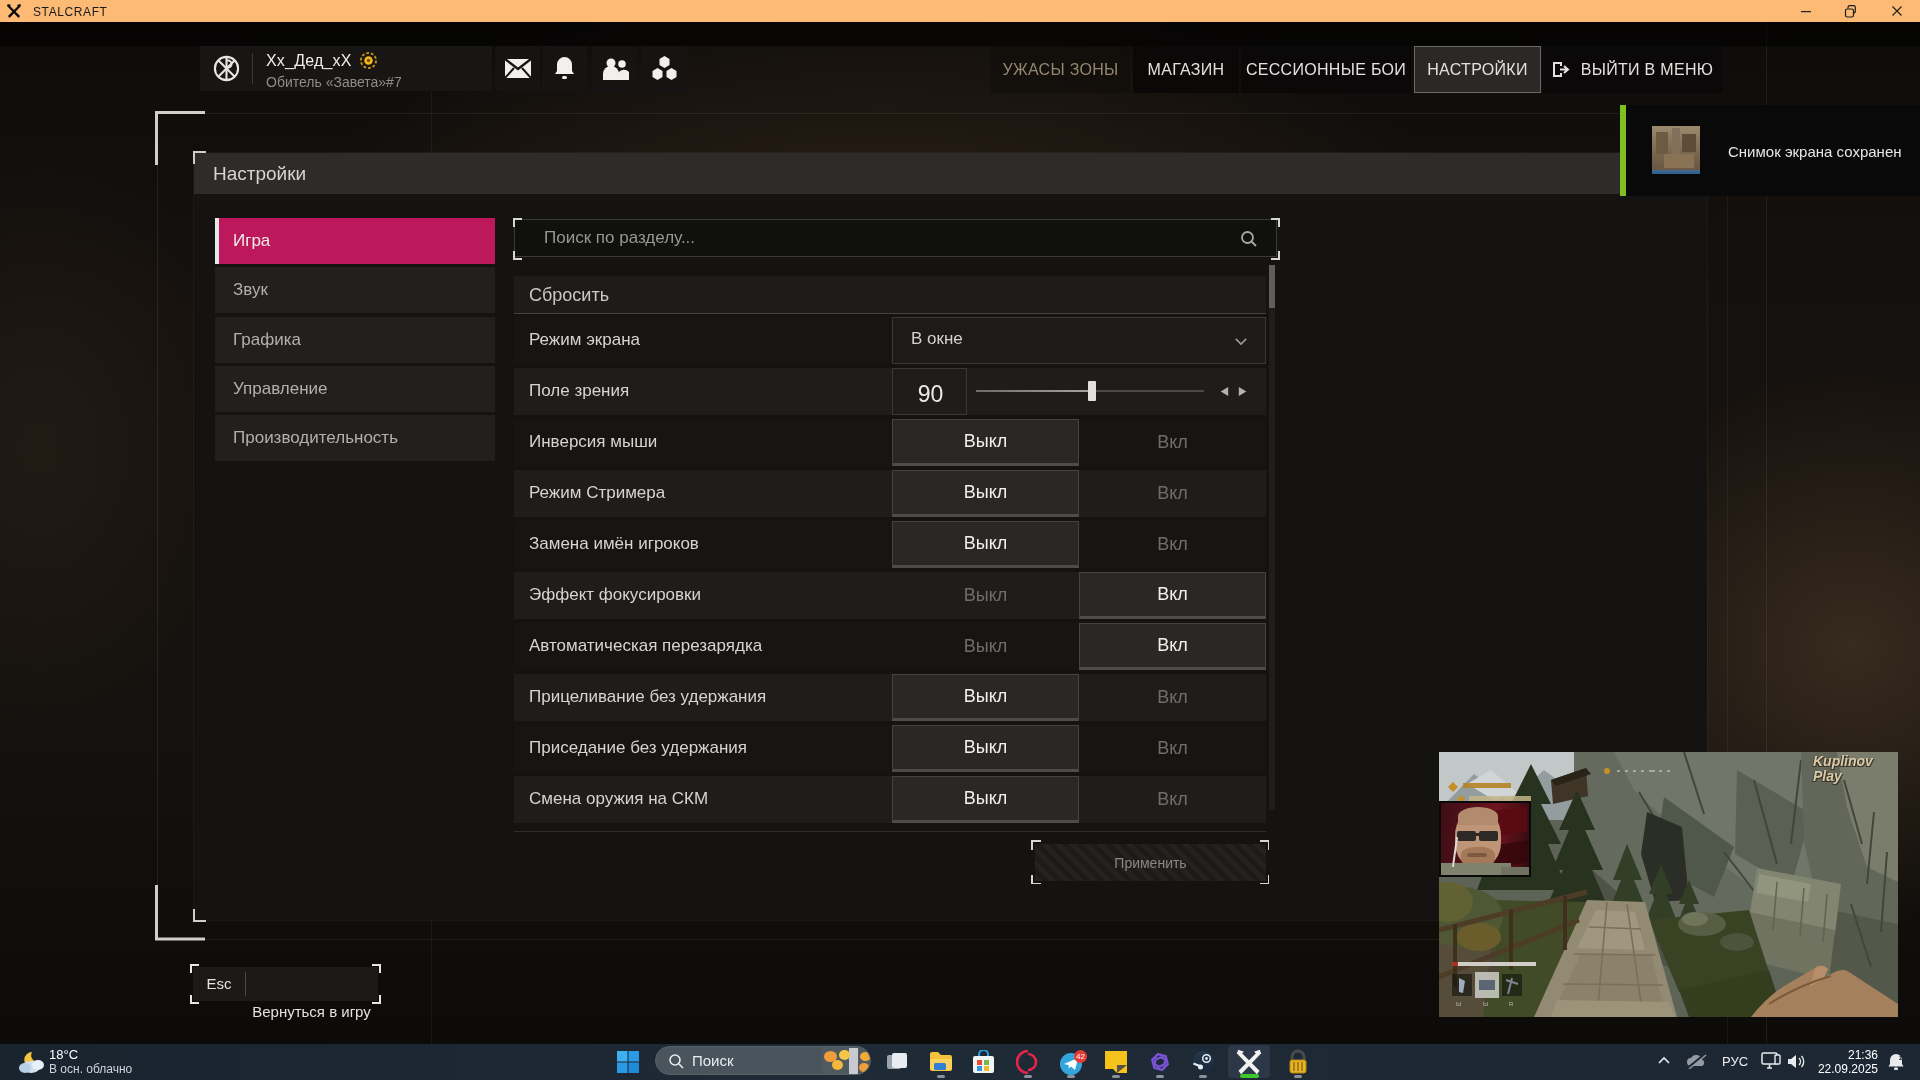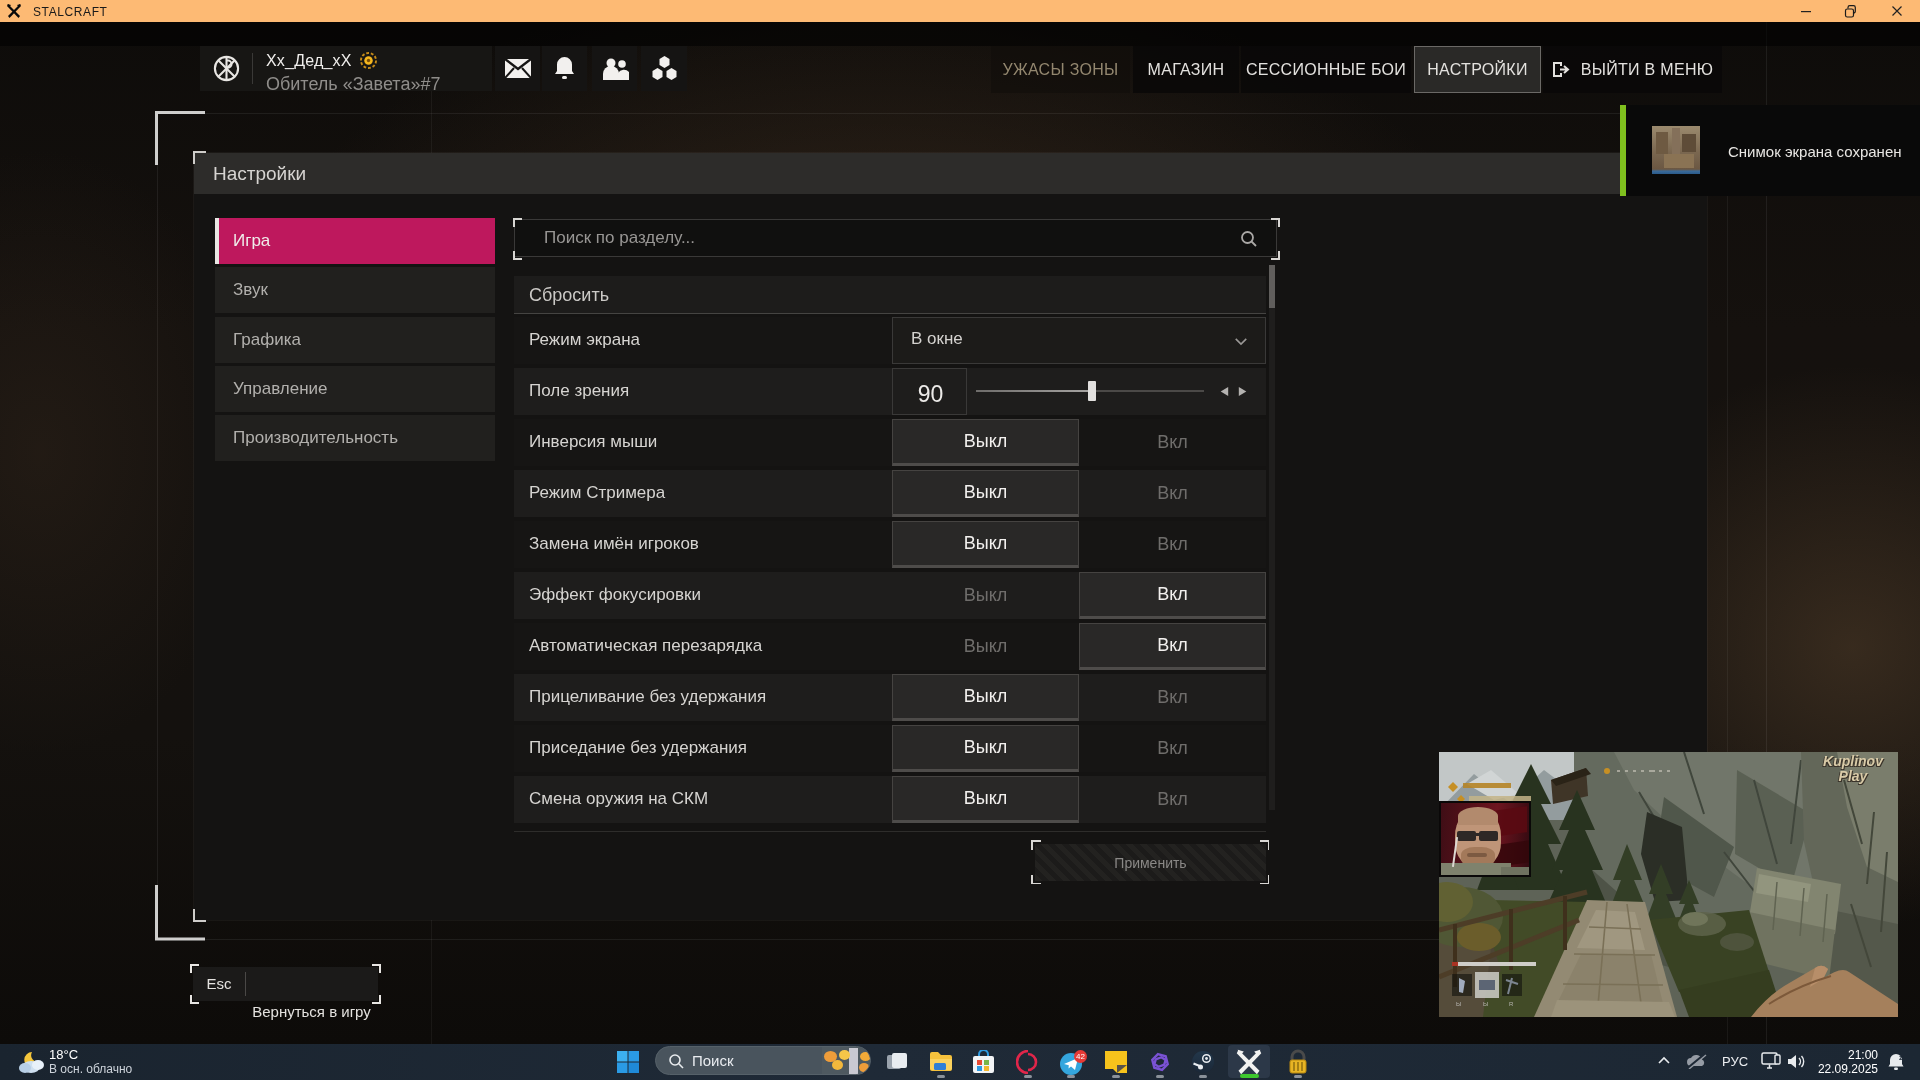--- a/index.html
+++ b/index.html
@@ -128,21 +128,21 @@
         <path d="M13.5 5.5 h1.5 a3.6 3.6 0 0 1 0 7.2 h-1.5" stroke-width="1.9"></path>
       </g>
     </svg>
     <div class="abs" style="left:52px;top:7px;width:1px;height:31px;background:#3a3937"></div>
     <div class="abs" style="left:66px;top:6px;font-size:16px;color:#f0eeec;letter-spacing:0.2px;">Хх_Дед_хХ</div>
     <svg class="abs" style="left:160px;top:6px" width="17" height="17" viewBox="0 0 18 18">
       <circle cx="9" cy="9" r="8" fill="none" stroke="#c88d1a" stroke-width="2" stroke-dasharray="3 2"></circle>
       <circle cx="9" cy="9" r="4.5" fill="#f4b61e"></circle>
       <circle cx="9" cy="9" r="1.8" fill="#7a4d05"></circle>
     </svg>
-    <div class="abs" style="left:66px;top:28px;font-size:18px;color:#8f8d8a;">Обитель «Завета»#7</div>
+    <div class="abs" style="left:66px;top:28px;font-size:14px;color:#8f8d8a;">Обитель «Завета»#7</div>
   </div>
 
   <div class="ibtn" style="left:495px">
     <svg class="abs" style="left:10px;top:13px" width="26" height="19" viewBox="0 0 26 19">
       <rect x="0" y="0" width="26" height="19" fill="#f2f0ee"></rect>
       <path d="M0 0 L13 10 L26 0" stroke="#151413" stroke-width="2.4" fill="none"></path>
       <path d="M0 19 L9 9 M26 19 L17 9" stroke="#151413" stroke-width="2" fill="none"></path>
     </svg>
   </div>
   <div class="ibtn" style="left:542px">
@@ -462,21 +462,21 @@
         <div class="abs" style="left:38px;top:28px;width:19px;height:10px;background:#2e2826;border-radius:2px;"></div>
         <div class="abs" style="left:35px;top:30px;width:4px;height:3px;background:#2e2826;"></div>
         <div class="abs" style="left:20px;top:44px;width:34px;height:20px;background:#a3795a;border-radius:40%;"></div>
         <div class="abs" style="left:26px;top:50px;width:20px;height:4px;background:#7c5a42;border-radius:2px;"></div>
         <div class="abs" style="left:0px;top:60px;width:70px;height:16px;background:#7f826d;"></div>
         <div class="abs" style="left:60px;top:64px;width:30px;height:12px;background:#6f7260;"></div>
         <div class="abs" style="left:13px;top:34px;width:2px;height:30px;background:#ddd8d2;transform:rotate(8deg);"></div>
       </div>
     </div>
     
-    <div class="abs" style="right:5px;top:2px;width:80px;text-align:center;color:#d9cba8;font-size:14px;font-weight:bold;font-style:italic;line-height:15px;text-shadow:1px 1px 0 #3a332a, -1px 1px 0 #3a332a;">Kuplinov<br>Play</div>
+    <div class="abs" style="right:5px;top:2px;width:80px;text-align:left;color:#d9cba8;font-size:14px;font-weight:bold;font-style:italic;line-height:15px;text-shadow:1px 1px 0 #3a332a, -1px 1px 0 #3a332a;">Kuplinov<br>Play</div>
   </div>
 </div>
 
 <div class="abs" id="taskbar">
 
   <svg class="abs" style="left:18px;top:5px" width="28" height="26" viewBox="0 0 28 26">
     <path d="M14 3 a8 8 0 1 0 8 10 a7 7 0 0 1 -8 -10 Z" fill="#f5c63c"></path>
     <ellipse cx="13" cy="18" rx="9" ry="6" fill="#cfe0f0"></ellipse>
     <ellipse cx="20" cy="16" rx="6" ry="5" fill="#e8f1fa"></ellipse>
     <ellipse cx="7" cy="19" rx="6" ry="5" fill="#b8cfe6"></ellipse>
@@ -603,20 +603,20 @@
   <div class="abs" style="left:1722px;top:10px;font-size:13px;color:#eceef1;">РУС</div>
   <svg class="abs" style="left:1761px;top:8px" width="22" height="19" viewBox="0 0 22 19">
     <rect x="1" y="1" width="15" height="11" rx="1.5" fill="none" stroke="#e8ebee" stroke-width="1.5"></rect>
     <path d="M6 16 h5 M8.5 12.5 V16" stroke="#e8ebee" stroke-width="1.5"></path>
     <rect x="14" y="3" width="5" height="9" rx="1" fill="#1d2835" stroke="#e8ebee" stroke-width="1.4"></rect>
   </svg>
   <svg class="abs" style="left:1787px;top:9px" width="19" height="17" viewBox="0 0 19 17">
     <path d="M1 6 h3 l5 -4 v13 l-5 -4 H1 Z" fill="#e8ebee"></path>
     <path d="M12 5 a5 5 0 0 1 0 7 M14.5 3 a8 8 0 0 1 0 11" stroke="#e8ebee" stroke-width="1.4" fill="none"></path>
   </svg>
-  <div class="abs" style="left:1820px;top:4px;width:58px;text-align:right;font-size:12px;color:#fff;">21:00</div>
+  <div class="abs" style="left:1820px;top:4px;width:58px;text-align:right;font-size:12px;color:#fff;">21:36</div>
   <div class="abs" style="left:1800px;top:18px;width:78px;text-align:right;font-size:12px;color:#fff;">22.09.2025</div>
   <svg class="abs" style="left:1886px;top:8px" width="20" height="20" viewBox="0 0 20 20">
     <path d="M10 2 a6 6 0 0 1 6 6 v4 l1.5 2.5 H2.5 L4 12 V8 a6 6 0 0 1 6 -6 Z" fill="#e8ebee"></path>
     <rect x="8" y="15.5" width="4" height="2.5" rx="1.2" fill="#e8ebee"></rect>
     <text x="13" y="8" font-size="7" fill="#1d2835" font-weight="bold">z</text>
   </svg>
 </div>
 
 </body></html>

